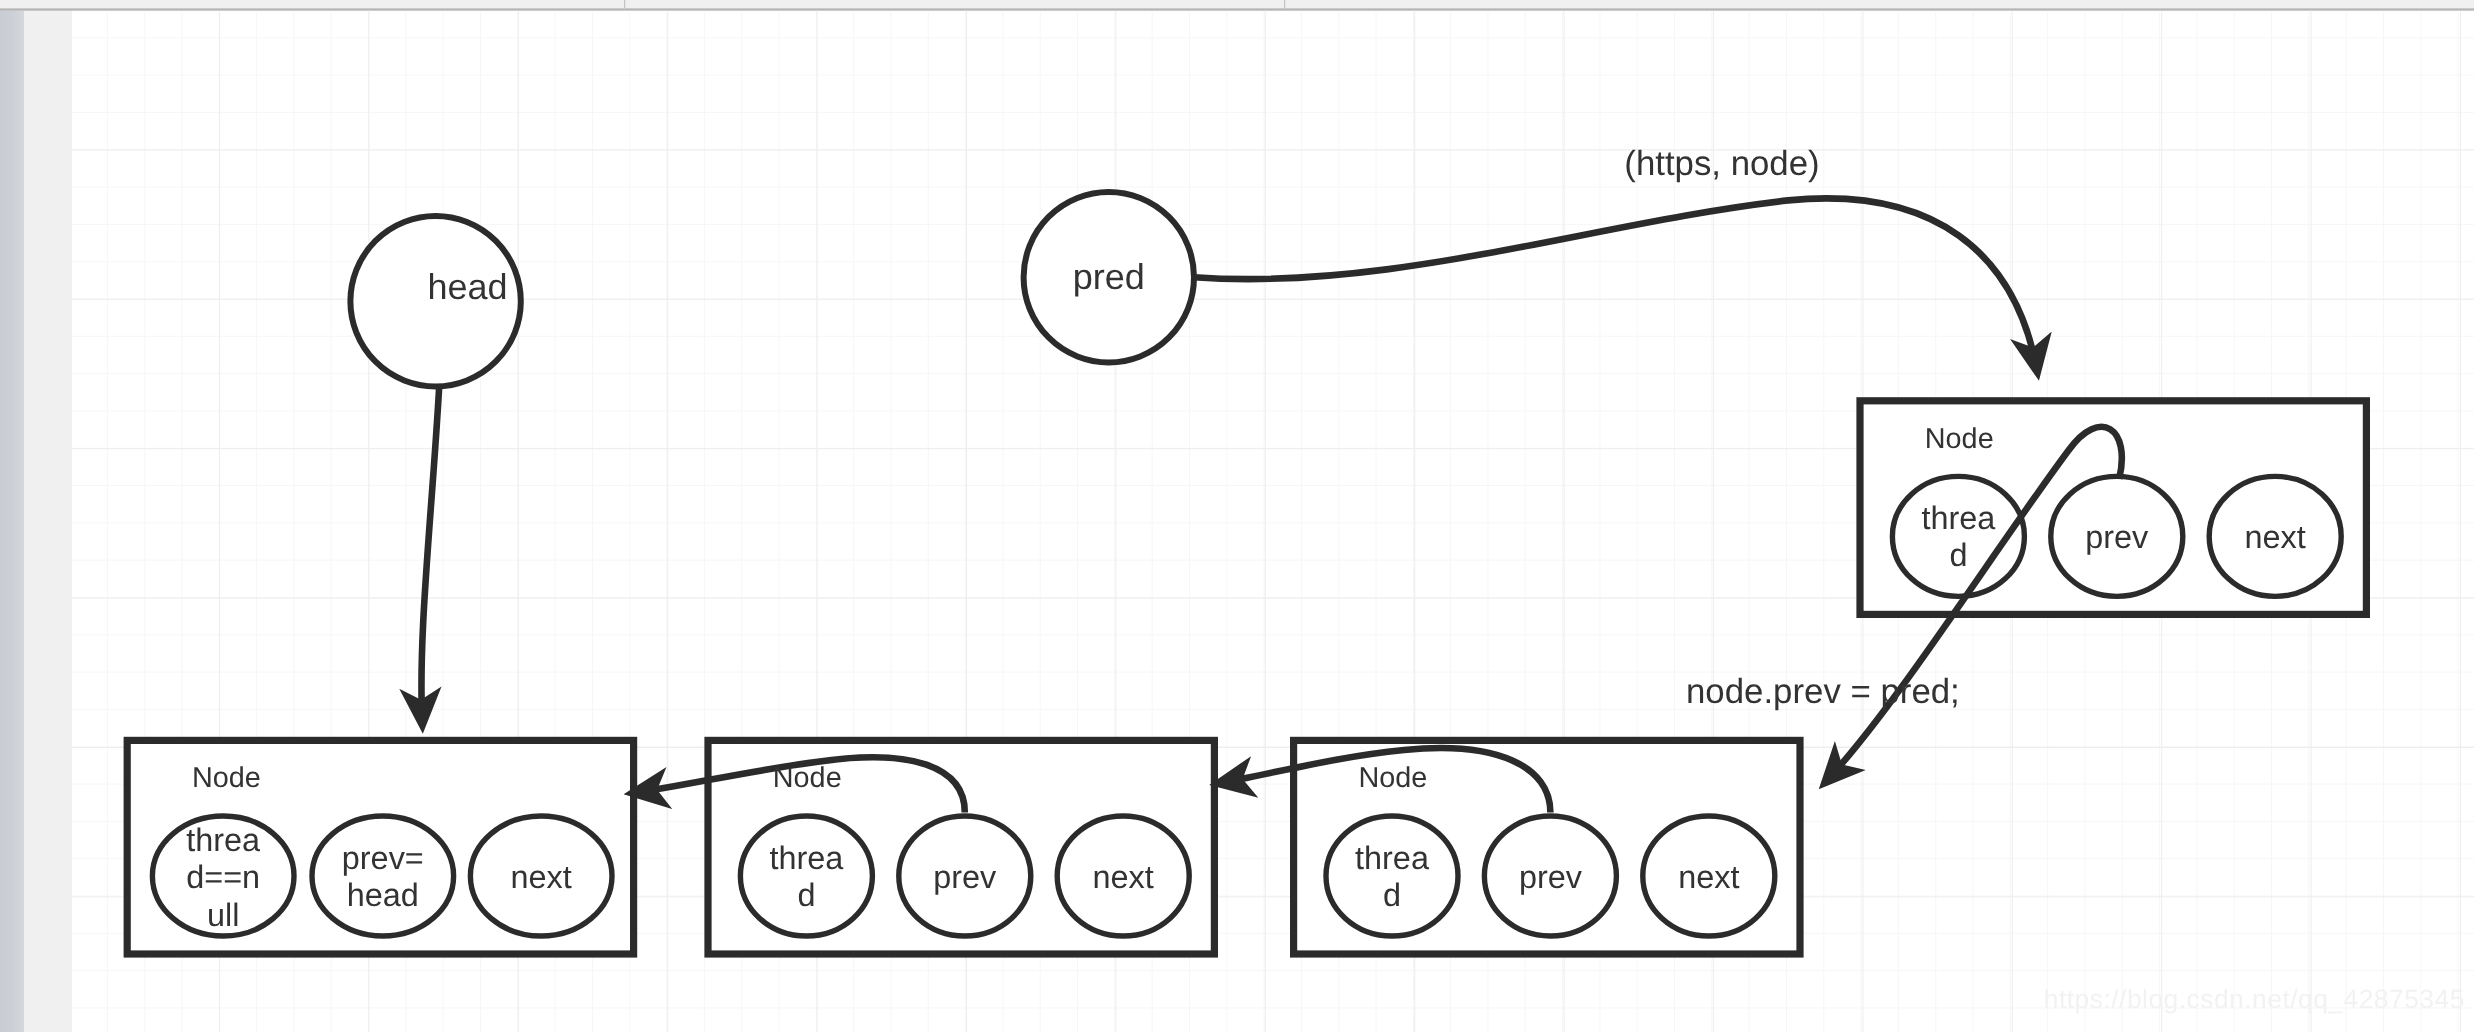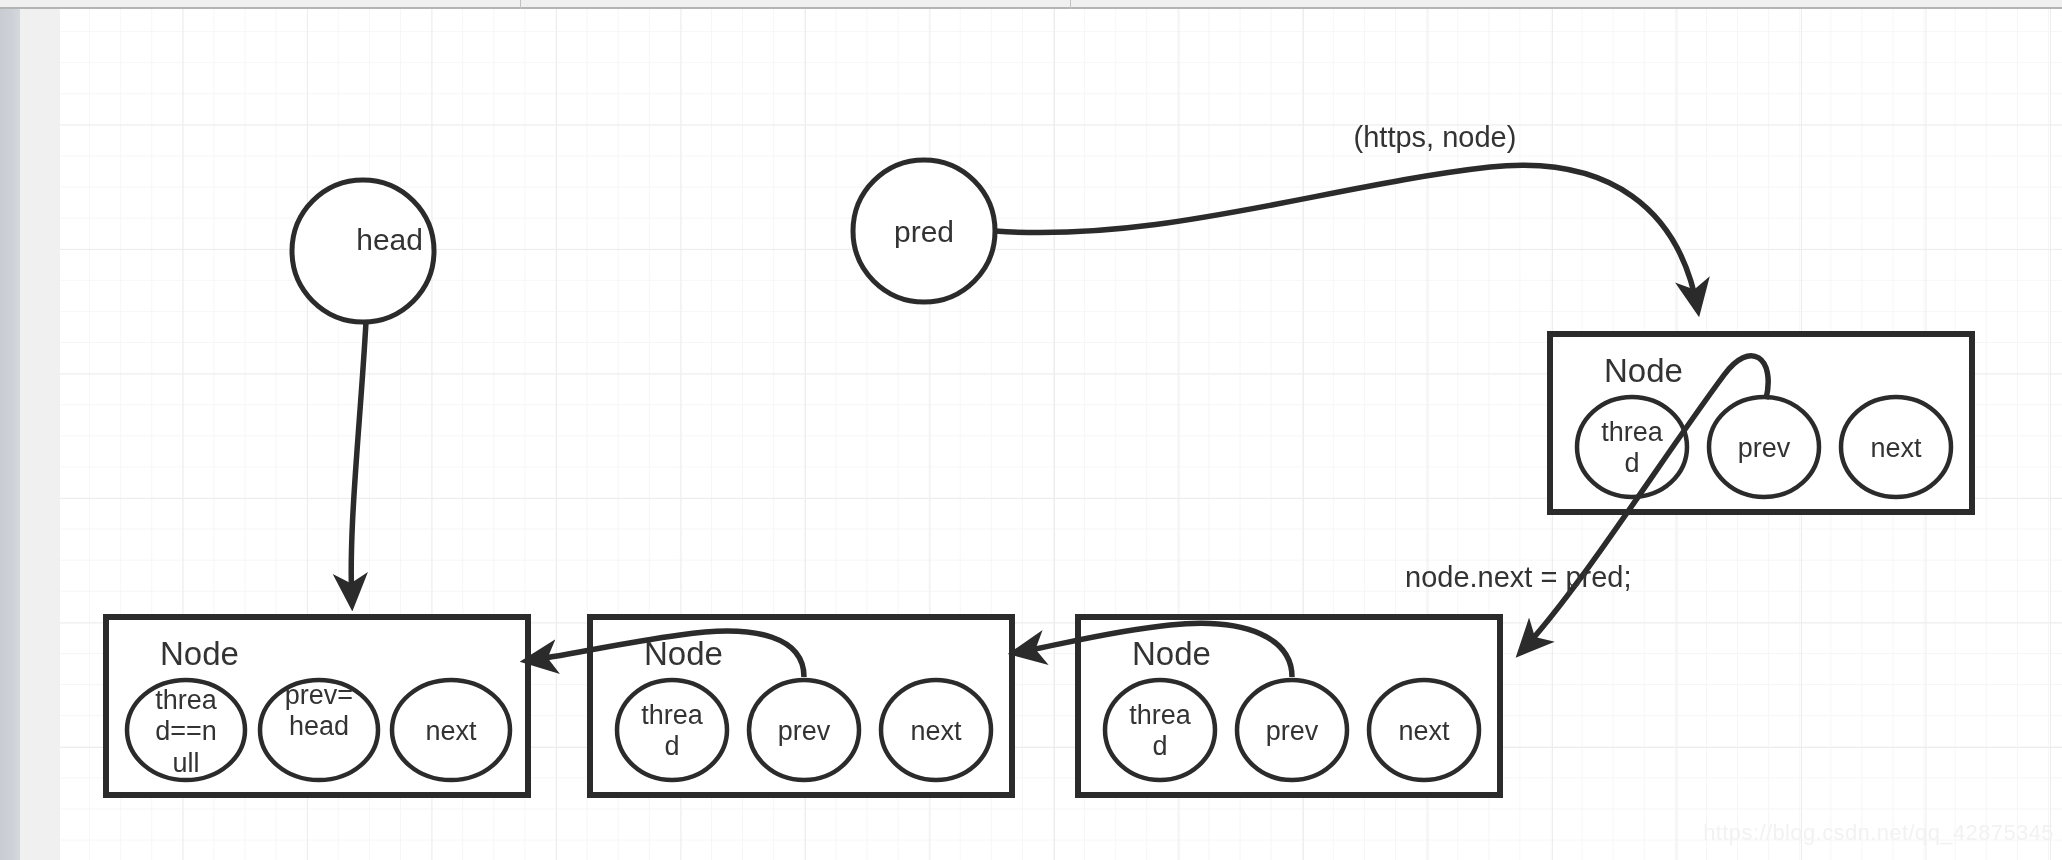--- a/index.html
+++ b/index.html
@@ -64,21 +64,21 @@
   }
   .lbl {
     position: absolute;
     color: #333333;
     font-family: "Liberation Sans", sans-serif;
     white-space: pre;
     line-height: 1.16;
     pointer-events: none;
   }
   .lbl-c { text-align: center; }
-  .node-title { font-size: 33px; color: #333333; }
+  .node-title { font-size: 24px; color: #333333; }
   .ell-text  { font-size: 27px; color: #333333; text-align: center; }
   .big-text  { font-size: 29px; color: #333333; }
   .ref-text  { font-size: 30px; color: #333333; text-align: center; }
   #watermark {
     position: absolute;
     right: 8px;
     bottom: 14px;
     font-size: 22px;
     color: #f2f2f2;
     font-family: "Liberation Sans", sans-serif;
@@ -140,25 +140,25 @@
       <path d="M 1232 668 C 1232 630 1188 608 1110 616 C 1050 622 1000 636 954 644" fill="none" stroke="#2b2b2b" stroke-width="5.5" marker-end="url(#ah)"></path>
 
       <path d="M 1706 390 C 1716 348 1690 330 1664 366 C 1600 452 1520 580 1460 644" fill="none" stroke="#2b2b2b" stroke-width="5.5" marker-end="url(#ah)"></path>
     </svg>
 
     <div class="lbl ref-text" style="left:243px; top:214px; width:120px;text-align:right;">head</div>
     <div class="lbl ref-text" style="left:804px; top:206px; width:120px;">pred</div>
 
     <div class="lbl big-text lbl-c" style="left:1215px; top:112px; width:320px;">(https, node)</div>
 
-    <div class="lbl big-text" style="left:1345px; top:552px;">node.next = pred;</div>
+    <div class="lbl big-text" style="left:1345px; top:552px;">node.prev = pred;</div>
 
     <div class="lbl node-title" style="left:100px; top:626px;">Node</div>
     <div class="lbl ell-text" style="left:66px; top:676px; width:120px;"><span>threa</span><br><span>d==n</span><br><span>ull</span></div>
-    <div class="lbl ell-text" style="left:199px; top:671px; width:120px;"><span>prev=</span><br><span>head</span></div>
+    <div class="lbl ell-text" style="left:199px; top:691px; width:120px;"><span>prev=</span><br><span>head</span></div>
     <div class="lbl ell-text" style="left:331px; top:707px; width:120px;"><span>next</span></div>
 
     <div class="lbl node-title" style="left:584px; top:626px;">Node</div>
     <div class="lbl ell-text" style="left:552px; top:691px; width:120px;"><span>threa</span><br><span>d</span></div>
     <div class="lbl ell-text" style="left:684px; top:707px; width:120px;"><span>prev</span></div>
     <div class="lbl ell-text" style="left:816px; top:707px; width:120px;"><span>next</span></div>
 
     <div class="lbl node-title" style="left:1072px; top:626px;">Node</div>
     <div class="lbl ell-text" style="left:1040px; top:691px; width:120px;"><span>threa</span><br><span>d</span></div>
     <div class="lbl ell-text" style="left:1172px; top:707px; width:120px;"><span>prev</span></div>

